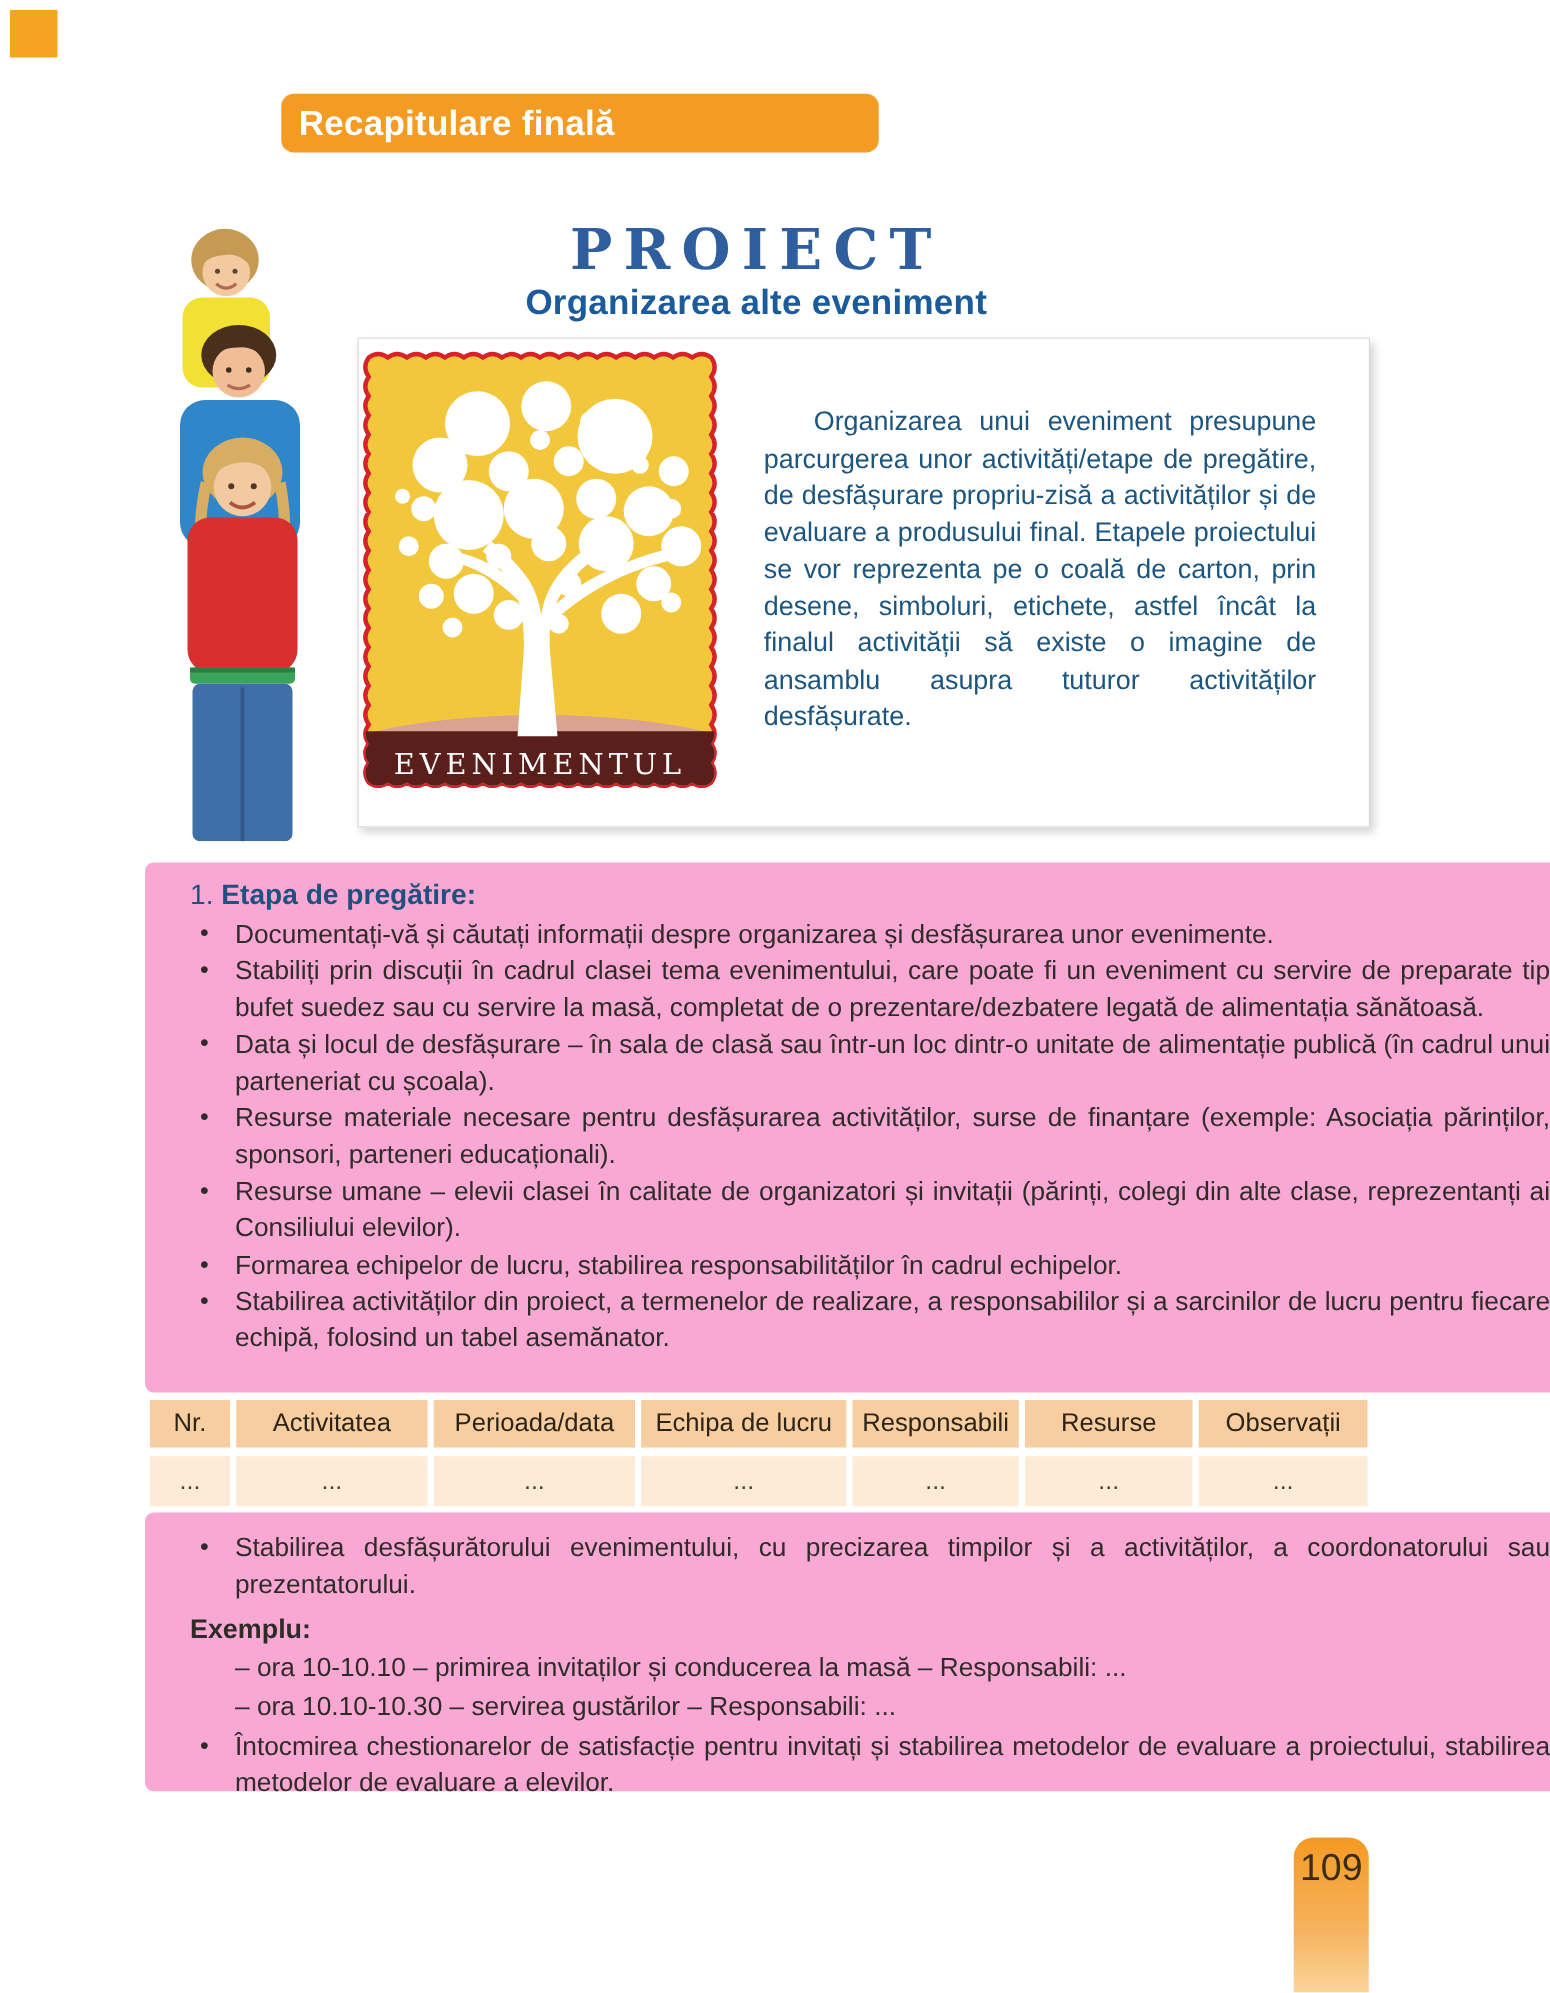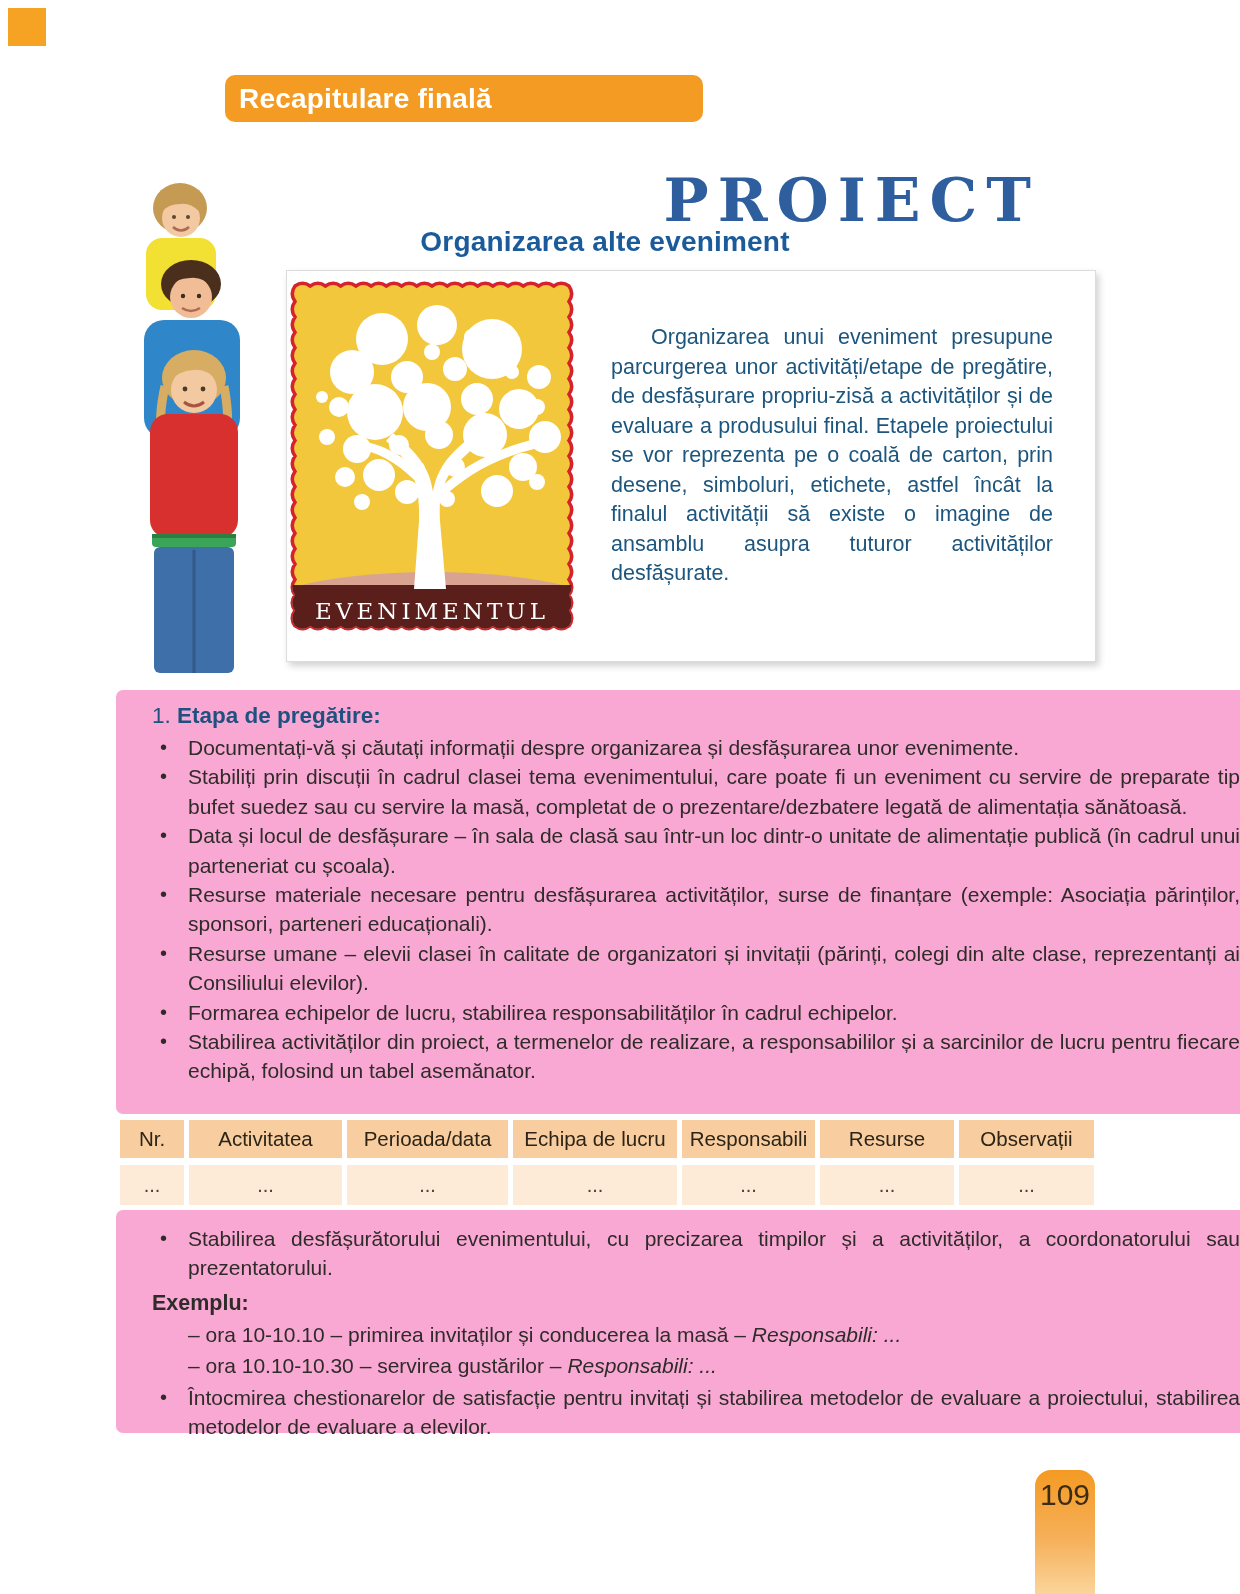--- a/index.html
+++ b/index.html
@@ -12,22 +12,22 @@
   
   .header-bar{position:absolute;left:225px;top:75px;width:478px;height:47px;background:#F49B23;
               border-radius:10px;display:flex;align-items:center;}
   .header-bar span{color:#fff;font-weight:bold;font-size:28px;padding-left:14px;letter-spacing:.2px;}
 
   
   .photo{position:absolute;left:118px;top:168px;width:155px;height:505px;}
 
   
   .title-wrap{position:absolute;left:170px;top:176px;width:870px;text-align:center;}
-  .proiect{font-family:"DejaVu Serif",serif;font-weight:bold;font-size:60px;line-height:48px;
-           color:#2F5E9E;letter-spacing:9px;text-align:right;}
+  .proiect{font-family:"DejaVu Serif",serif;font-weight:bold;font-size:45px;line-height:48px;
+           color:#2F5E9E;letter-spacing:9px;}
   .subtitle{font-size:28px;font-weight:bold;color:#1B5B9A;margin-top:2px;letter-spacing:.2px;}
 
   
   .card{position:absolute;left:286px;top:270px;width:808px;height:390px;background:#fff;
         border:1px solid #DCDCD8;box-shadow:3px 4px 7px rgba(0,0,0,.18);}
   .stamp{position:absolute;left:0;top:6px;width:290px;height:358px;}
   .intro{position:absolute;left:324px;top:52px;width:442px;font-size:21.5px;line-height:29.5px;
          color:#1C557D;text-align:justify;text-indent:40px;}
 
   
@@ -50,21 +50,21 @@
          grid-template-columns:64px 153px 161px 164px 133px 134px 1fr;
          column-gap:5px;row-gap:7px;}
   .table .th{background:#F8CDA0;height:38px;display:flex;align-items:center;justify-content:center;
              font-size:20.5px;color:#2B2417;}
   .table .td{background:#FDEBD8;height:40px;display:flex;align-items:center;justify-content:center;
              font-size:20px;color:#4a4038;}
 
   
   .ex-label{font-weight:bold;font-size:21.5px;line-height:32px;margin-top:4px;}
   .example-line{font-size:21px;line-height:31px;padding-left:36px;}
-  .example-line .it{font-style:italic;}
+  .example-line .it{}
 
   
   .page-tab{position:absolute;left:1035px;top:1470px;width:60px;height:130px;
             border-radius:16px 16px 0 0;
             background:linear-gradient(to bottom,#F49A23 0%,#F6B15C 55%,#FBD9A2 100%);
             text-align:center;}
   .page-tab span{display:inline-block;margin-top:8px;font-size:30px;color:#3B2D15;}
 </style>
 </head>
 <body>

